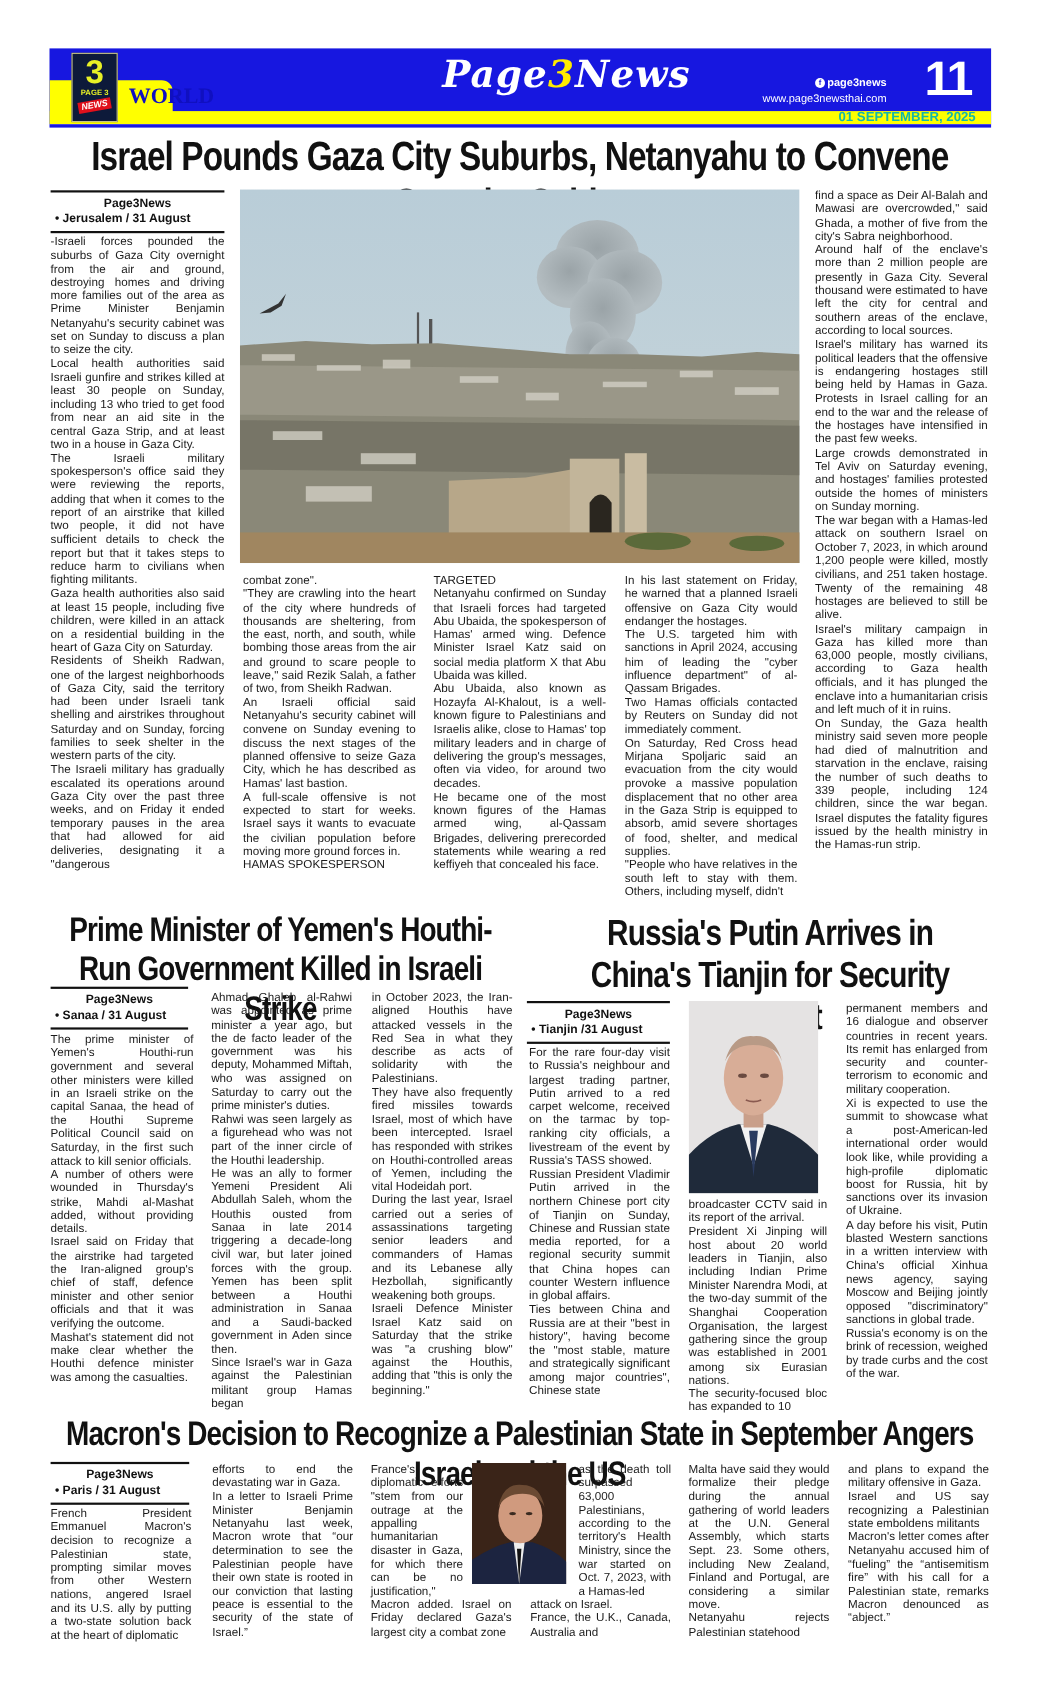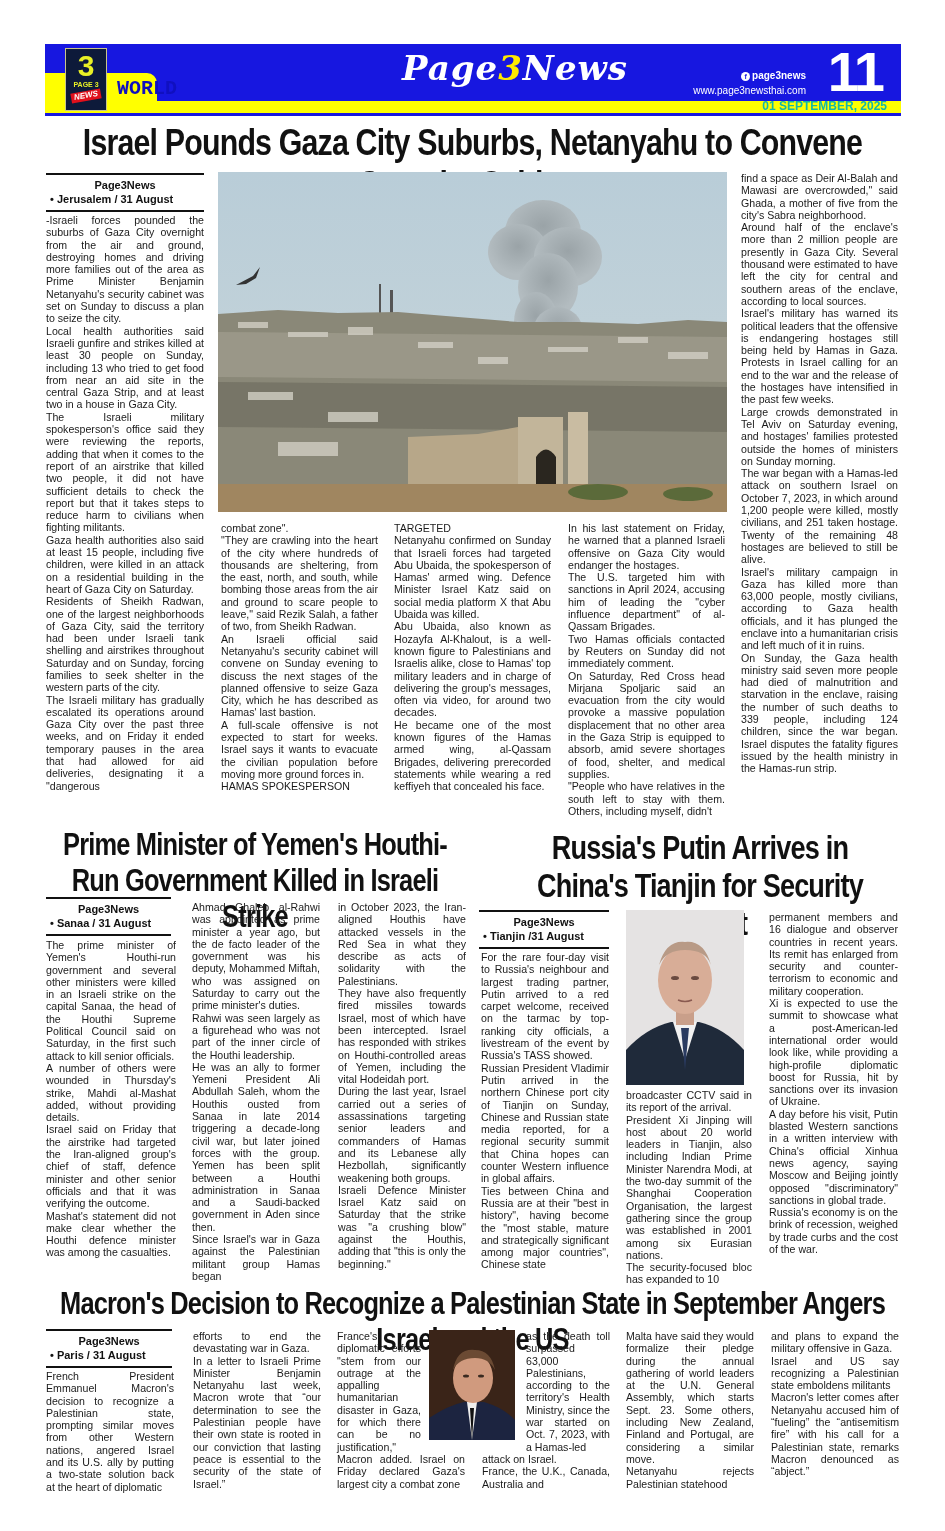--- a/index.html
+++ b/index.html
@@ -7,26 +7,26 @@
 .abs{position:absolute}
 
 #masthead{left:45px;top:44px;width:856px;height:69px;background:#1717e0;overflow:hidden}
 #mast-yellow-left{left:0;top:29px;width:112px;height:40px;background:#ffff00;border-top-right-radius:10px}
 #mast-yellow-bottom{left:0;top:57px;width:856px;height:12px;background:#ffff00}
 #mast-bottom-line{left:45px;top:113px;width:856px;height:3px;background:#1717e0}
 #logo-box{left:20px;top:4px;width:42px;height:63px;background:#0d1a3a;border:1px solid #c9c48a;display:flex;flex-direction:column;align-items:center;justify-content:flex-start;padding-top:2px}
 #logo-3{color:#e8f026;font-weight:bold;font-size:30px;line-height:30px;font-family:"Liberation Sans",sans-serif}
 #logo-page3{color:#e8f026;font-size:7px;font-weight:bold;line-height:8px}
 #logo-news{background:#e0101c;color:#fff;font-size:8px;font-style:italic;font-weight:bold;padding:0 3px;transform:rotate(-10deg);margin-top:2px;line-height:10px}
-#section-label{left:72px;top:33px;font-family:Liberation Mono, monospace;font-weight:bold;font-size:20px;color:#1010c0}
+#section-label{left:72px;top:33px;font-family:Liberation Serif, serif;font-weight:bold;font-size:20px;color:#1010c0}
 #brand-title{left:330px;top:4px;width:280px;text-align:center;font-family:"DejaVu Serif",serif;font-weight:bold;font-style:italic;font-size:34px;color:#fff;letter-spacing:1px}
 #brand-title .three{color:#ffea00}
 #fb-handle{right:95px;top:26px;color:#fff;font-size:10px;font-weight:bold}
 #website{right:95px;top:41px;color:#fff;font-size:10px;font-weight:normal}
-#page-num{right:18px;top:0px;color:#fff;font-size:56px;font-weight:bold;line-height:56px;font-family:"Liberation Sans",sans-serif;letter-spacing:-2px}
+#page-num{right:18px;top:0px;color:#fff;font-size:44px;font-weight:bold;line-height:56px;font-family:"Liberation Sans",sans-serif;letter-spacing:-2px}
 #issue-date{right:14px;top:56px;color:#14b8a6;font-size:12px;font-weight:bold;line-height:13px}
 
 .headline{font-family:"Liberation Sans",sans-serif;font-weight:bold;color:#111;text-align:center;letter-spacing:-1px;transform:scaleX(0.82);transform-origin:center}
 #hl-main{left:-40px;top:122px;width:1025px;font-size:37px;line-height:42px}
 #hl-yemen{left:20px;top:827px;width:470px;font-size:31px;line-height:36px}
 #hl-russia{left:470px;top:829px;width:460px;font-size:33px;line-height:38px}
 #hl-macron{left:-40px;top:1286px;width:1025px;font-size:31px;line-height:36px}
 
 .byline{border-top:2px solid #111;border-bottom:2px solid #111;padding:3px 0 4px}
 .byline .src{text-align:center;font-weight:bold;font-size:11px;line-height:14px}

